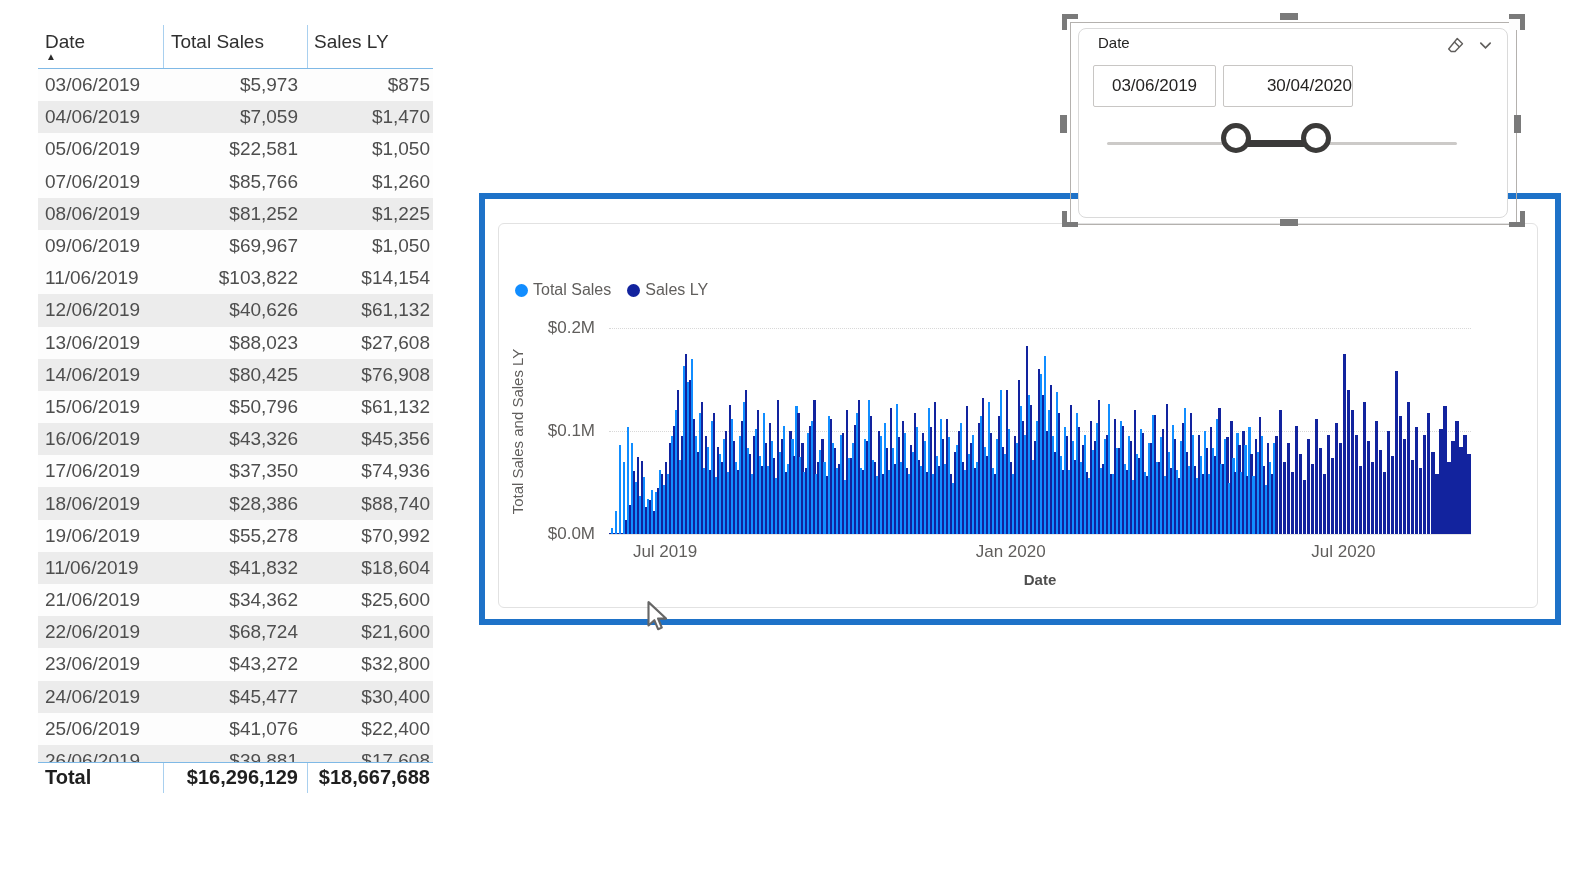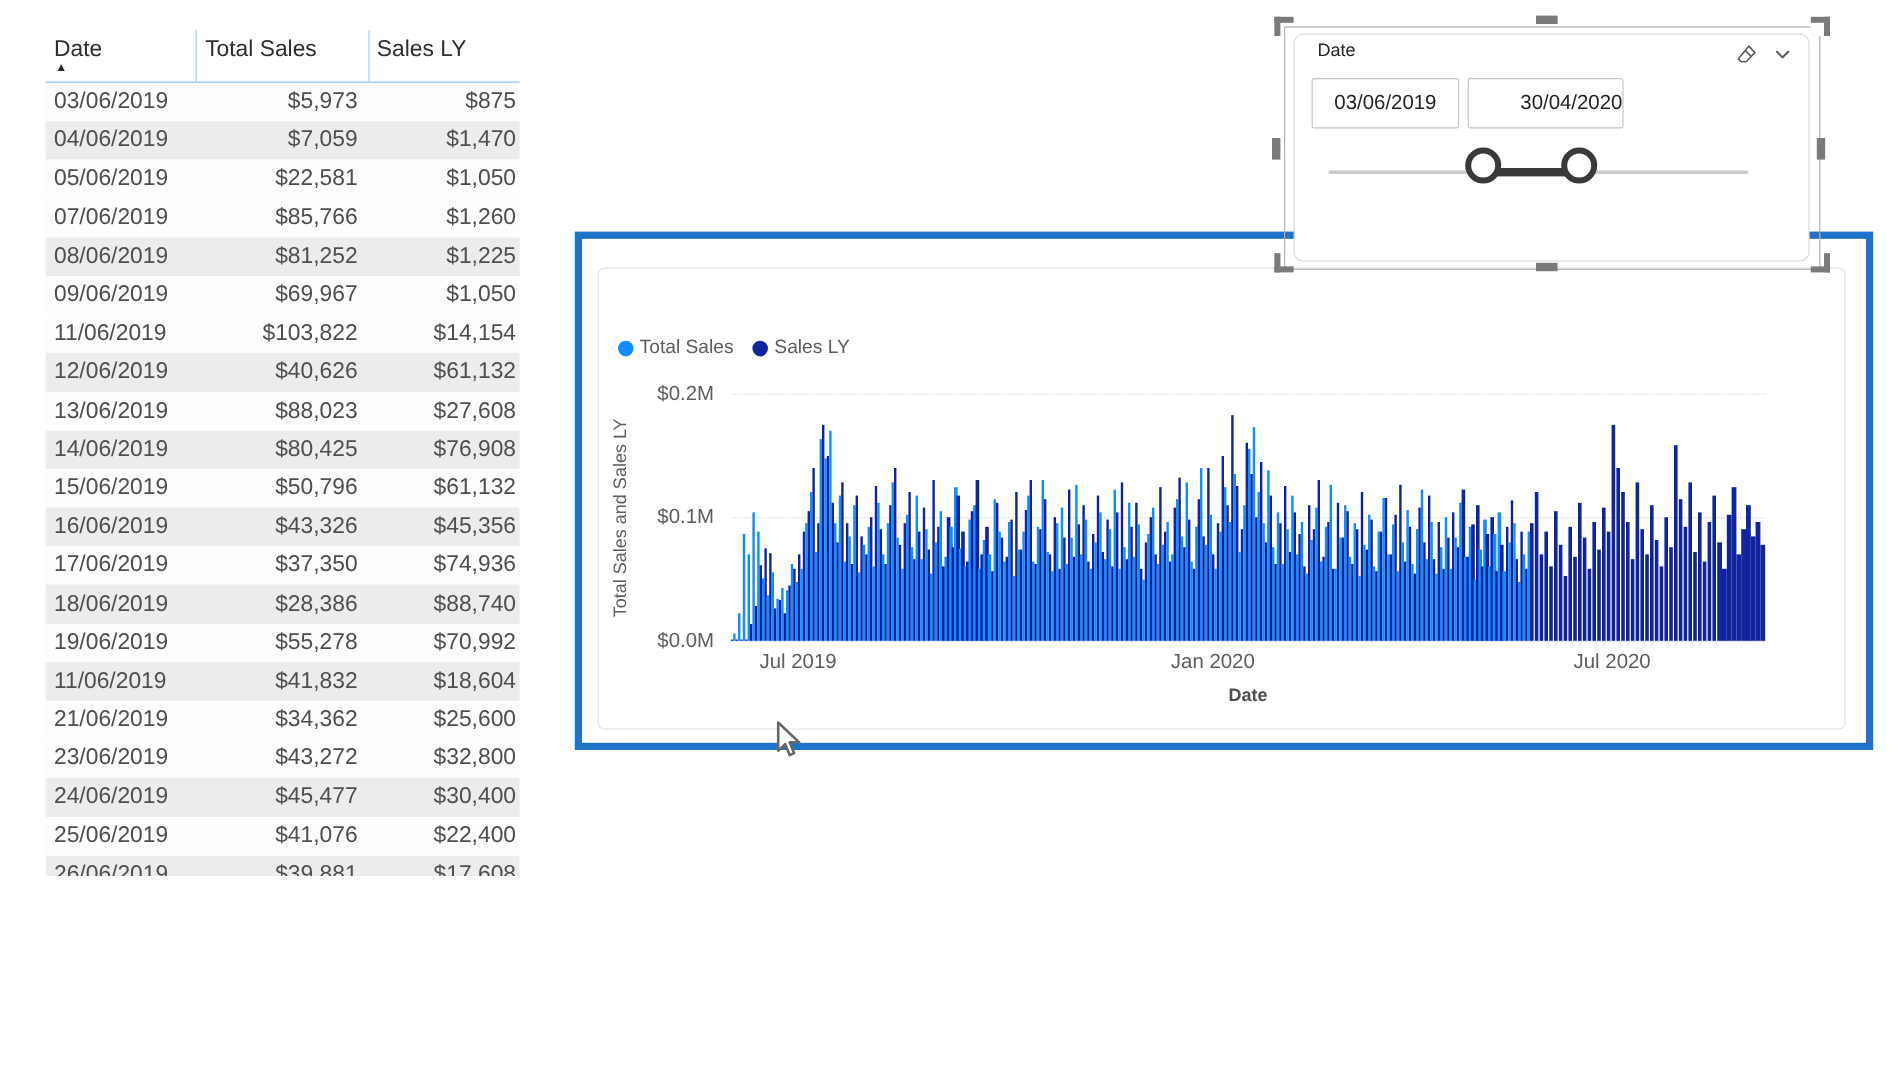--- a/index.html
+++ b/index.html
@@ -168,20 +168,25 @@
         <div class="tr alt">
           <div class="td c0">11/06/2019</div>
           <div class="td c1">$41,832</div>
           <div class="td c2">$18,604</div>
         </div>
         <div class="tr">
           <div class="td c0">21/06/2019</div>
           <div class="td c1">$34,362</div>
           <div class="td c2">$25,600</div>
         </div>
+        <div class="tr alt">
+          <div class="td c0">22/06/2019</div>
+          <div class="td c1">$68,724</div>
+          <div class="td c2">$21,600</div>
+        </div>
         <div class="tr">
           <div class="td c0">23/06/2019</div>
           <div class="td c1">$43,272</div>
           <div class="td c2">$32,800</div>
         </div>
         <div class="tr alt">
           <div class="td c0">24/06/2019</div>
           <div class="td c1">$45,477</div>
           <div class="td c2">$30,400</div>
         </div>
@@ -191,20 +196,25 @@
           <div class="td c2">$22,400</div>
         </div>
       </div>
     <div class="clipped-row-wrap" id="clipped-row">
         <div class="tr alt">
           <div class="td c0">26/06/2019</div>
           <div class="td c1">$39,881</div>
           <div class="td c2">$17,608</div>
         </div>
       </div>
+    <div class="total-row">
+      <div class="td c0">Total</div>
+      <div class="td c1">$16,296,129</div>
+      <div class="td c2">$18,667,688</div>
+    </div>
   </div>
 
   <div class="selection-rect"></div>
 
   <div class="chart-card">
     <div class="legend" id="chart-legend">
         <div class="legend-item">
           <span class="legend-dot" style="background: rgb(17, 141, 255);"></span>
           <span>Total Sales</span>
         </div>

